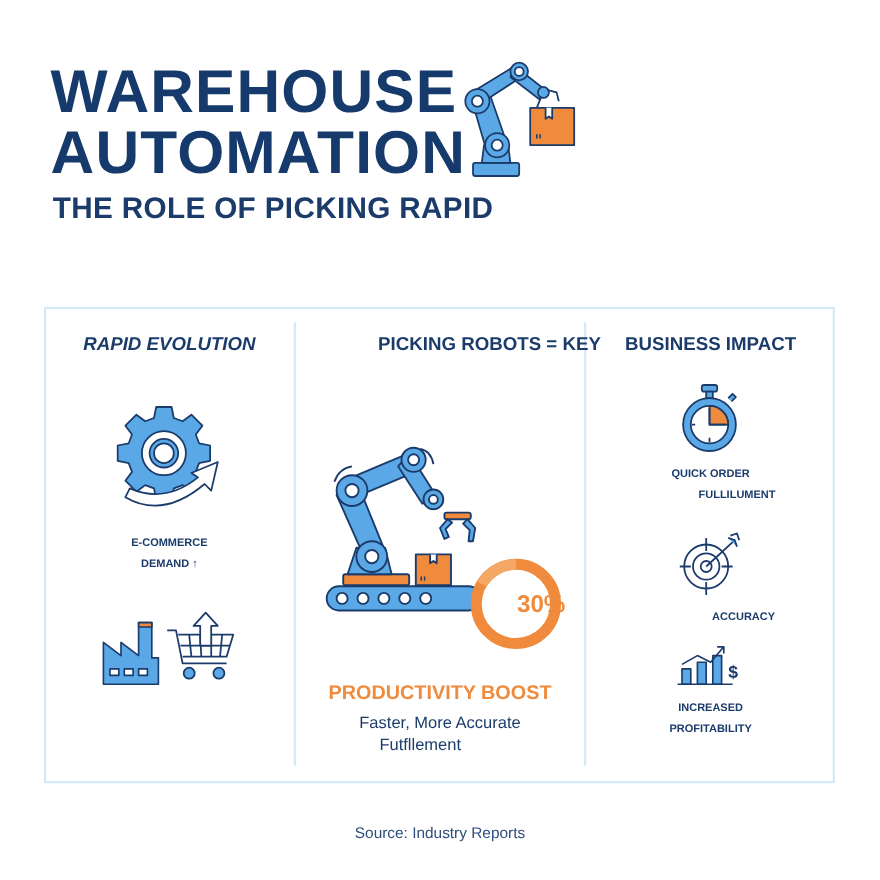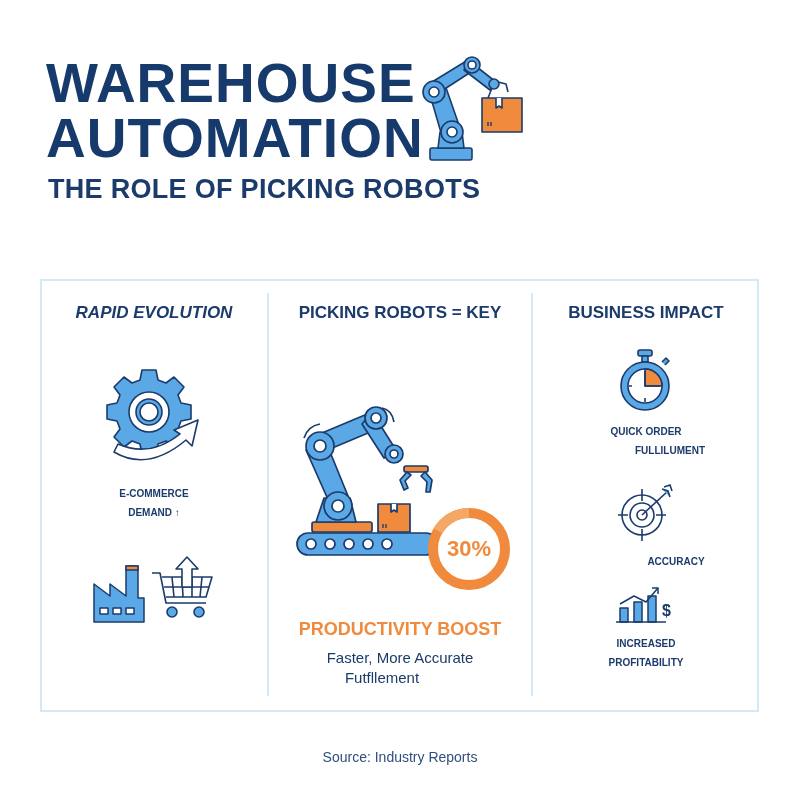--- a/index.html
+++ b/index.html
@@ -50,21 +50,21 @@
   .pct {
     font-weight:bold; font-size:22px; color:#F08A3C; text-align:center;
   }
   svg { position:absolute; overflow:visible; }
 </style>
 </head>
 <body>
 
 <div class="abs title l1">WAREHOUSE</div>
 <div class="abs title l2">AUTOMATION</div>
-<div class="abs subtitle">THE ROLE OF PICKING ROBOTS</div>
+<div class="abs subtitle">THE ROLE OF PICKING RAPID</div>
 
 <svg style="left:412px;top:52px;" width="120" height="112" viewBox="0 0 120 112">
   <g stroke="#1B3B6B" stroke-width="1.6" stroke-linejoin="round">
     <rect x="18" y="96" width="42" height="12" rx="2" fill="#5BA8E6"></rect>
     <path d="M26 96 L28 80 L50 80 L52 96 Z" fill="#5BA8E6"></path>
     <path d="M16 36 L32 30 L48 76 L30 84 Z" fill="#5BA8E6"></path>
     <path d="M20 30 L56 8 L62 18 L28 40 Z" fill="#5BA8E6"></path>
     <path d="M56 8 L84 30 L78 38 L52 18 Z" fill="#5BA8E6"></path>
     <circle cx="22" cy="40" r="11" fill="#5BA8E6"></circle>
     <circle cx="22" cy="40" r="5" fill="#FFFFFF"></circle>
@@ -113,21 +113,21 @@
   <g stroke="#1B3B6B" stroke-width="1.6" fill="none" stroke-linejoin="round">
     <path d="M0 16 L8 16 L14 46 L54 46"></path>
     <path d="M10 20 L60 20 L54 40 L14 40"></path>
     <path d="M20 20 L22 40 M30 20 L31 40 M40 20 L40 40 M50 20 L48 40 M12 30 L57 30"></path>
     <circle cx="20" cy="55" r="5" fill="#5BA8E6"></circle>
     <circle cx="47" cy="55" r="5" fill="#5BA8E6"></circle>
     <path d="M30 30 L30 12 L24 12 L35 0 L46 12 L40 12 L40 30 Z" fill="#FFFFFF"></path>
   </g>
 </svg>
 
-<div class="abs col-head" style="left:270px;width:260px;top:304px;">PICKING ROBOTS = KEY</div>
+<div class="abs col-head" style="left:270px;width:260px;top:304px;padding-left:45px;">PICKING ROBOTS = KEY</div>
 
 <svg style="left:294px;top:400px;" width="150" height="160" viewBox="0 0 150 160">
   <g stroke="#1B3B6B" stroke-width="1.7" stroke-linejoin="round">
     <path d="M10 38 Q14 26 26 24" fill="none"></path>
     <path d="M88 8 Q98 10 100 22" fill="none"></path>
     <rect x="18" y="122" width="60" height="10" rx="2" fill="#F08A3C"></rect>
     <path d="M22 122 L30 98 L56 98 L62 122 Z" fill="#5BA8E6"></path>
     <path d="M12 50 L32 42 L54 96 L36 104 Z" fill="#5BA8E6"></path>
     <path d="M16 38 L78 12 L86 28 L24 54 Z" fill="#5BA8E6"></path>
     <path d="M78 12 L102 50 L90 58 L68 24 Z" fill="#5BA8E6"></path>
@@ -152,21 +152,21 @@
     <circle cx="74" cy="144" r="5" fill="#FFFFFF"></circle>
     <circle cx="93" cy="144" r="5" fill="#FFFFFF"></circle>
   </g>
 </svg>
 
 <svg style="left:424px;top:504px;" width="90" height="90" viewBox="0 0 90 90">
   <circle cx="45" cy="45" r="40" fill="#FFFFFF"></circle>
   <circle cx="45" cy="45" r="36" fill="none" stroke="#F08A3C" stroke-width="10"></circle>
   <path d="M45 9 A36 36 0 0 0 14 27" fill="none" stroke="#F5A766" stroke-width="10"></path>
 </svg>
-<div class="abs pct" style="left:424px;width:90px;top:536px;">30%</div>
+<div class="abs pct" style="left:424px;width:90px;top:536px;text-align:right;">30%</div>
 
 <div class="abs boost" style="left:270px;width:260px;top:620px;">PRODUCTIVITY BOOST</div>
 <div class="abs boost-sub" style="left:270px;width:260px;top:648px;">Faster, More Accurate</div>
 <div class="abs boost-sub" style="left:270px;width:224px;top:668px;">Futfllement</div>
 
 <div class="abs col-head" style="left:534px;width:224px;top:304px;">BUSINESS IMPACT</div>
 
 <svg style="left:618px;top:350px;" width="56" height="62" viewBox="0 0 56 62">
   <g stroke="#1B3B6B" stroke-width="1.6" stroke-linejoin="round">
     <rect x="20" y="0" width="14" height="6" rx="2" fill="#5BA8E6"></rect>

